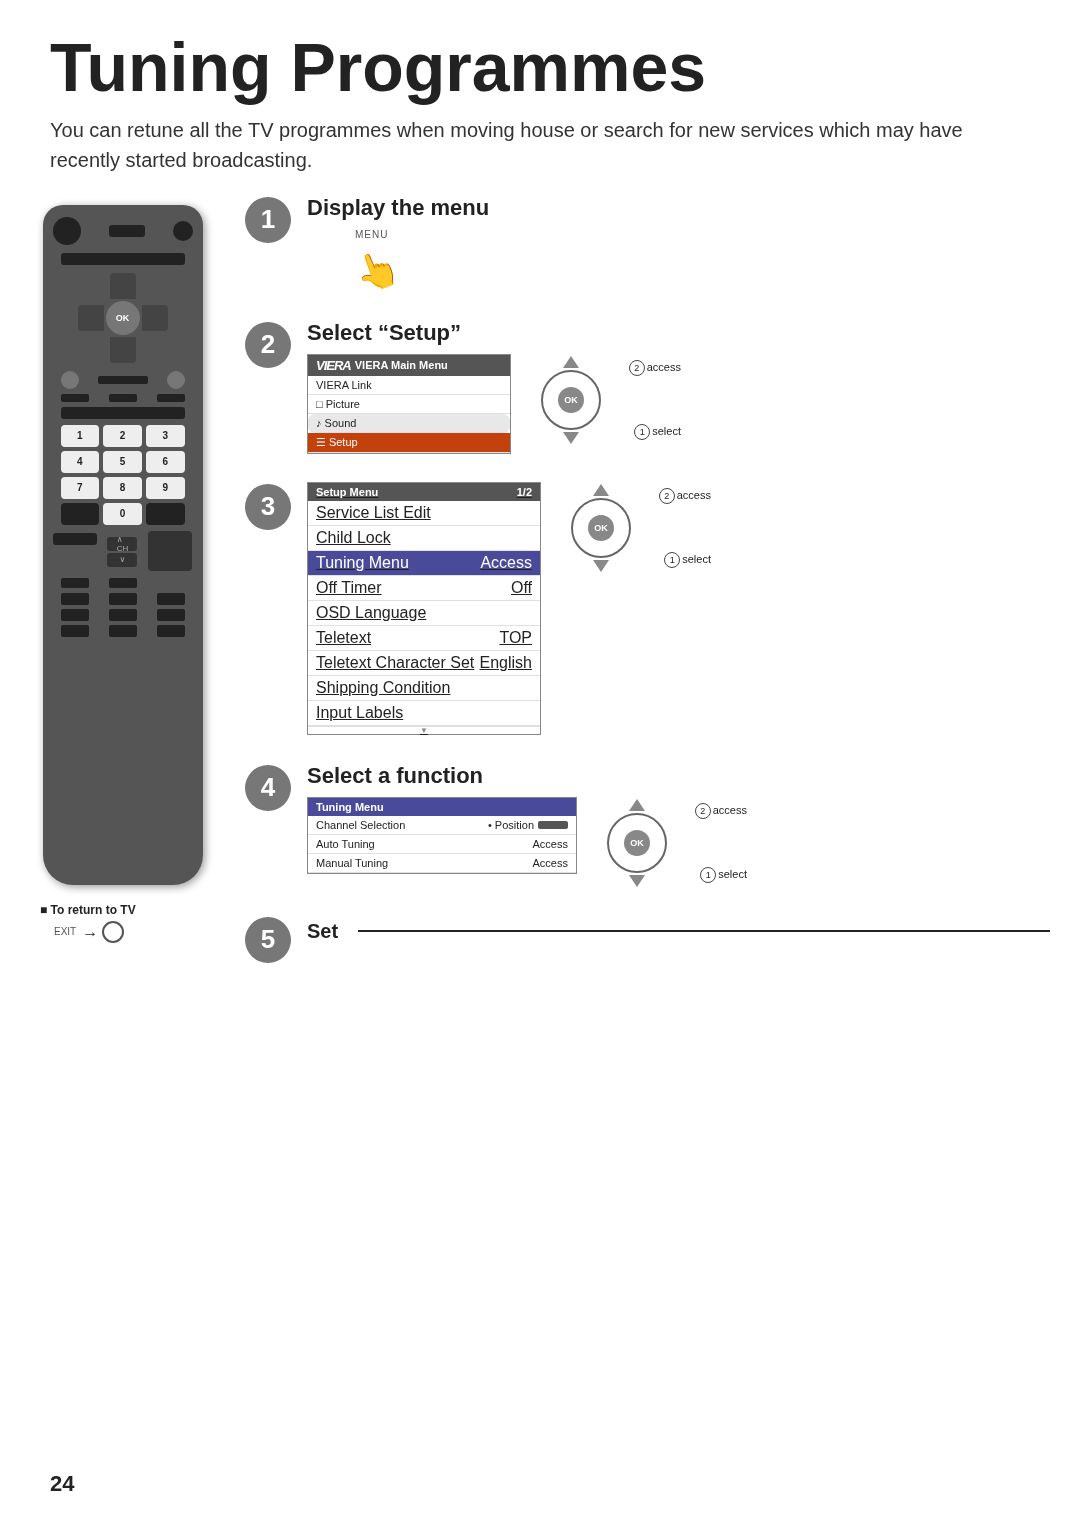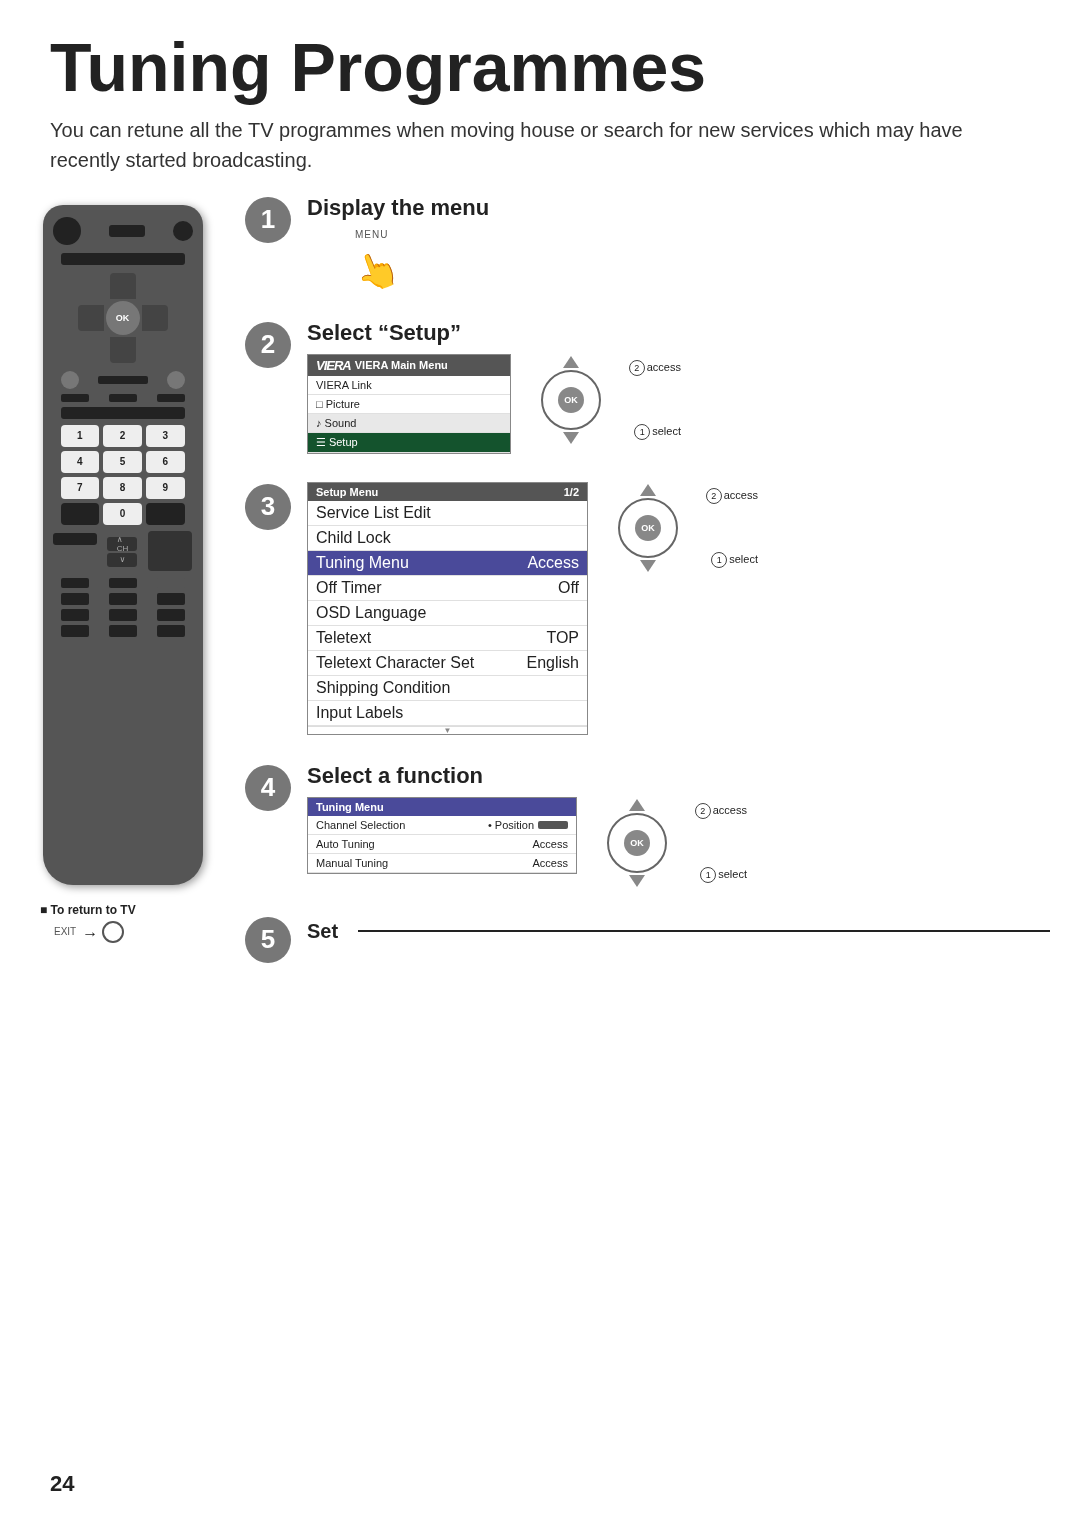--- a/index.html
+++ b/index.html
@@ -247,32 +247,34 @@
 
     .menu-item {
       padding: 3px 8px;
       border-bottom: 1px solid #e0e0e0;
       color: #222;
       font-size: 11px;
     }
 
     .menu-item.highlighted {
       background: #e8e8e8;
+      border-radius: 7px;
     }
 
     .menu-item.selected {
-      background: #14532d;
+      background: #c2410c;
       color: #fff;
     }
 
     
     .setup-menu-box {
       border: 1.5px solid #888;
-      width: 281px;
+      width: 234px;
       font-size: 11px;
+      text-decoration: underline;
     }
 
     .setup-menu-header {
       background: #555;
       color: #fff;
       padding: 3px 8px;
       font-weight: bold;
       font-size: 11px;
       display: flex;
       justify-content: space-between;

